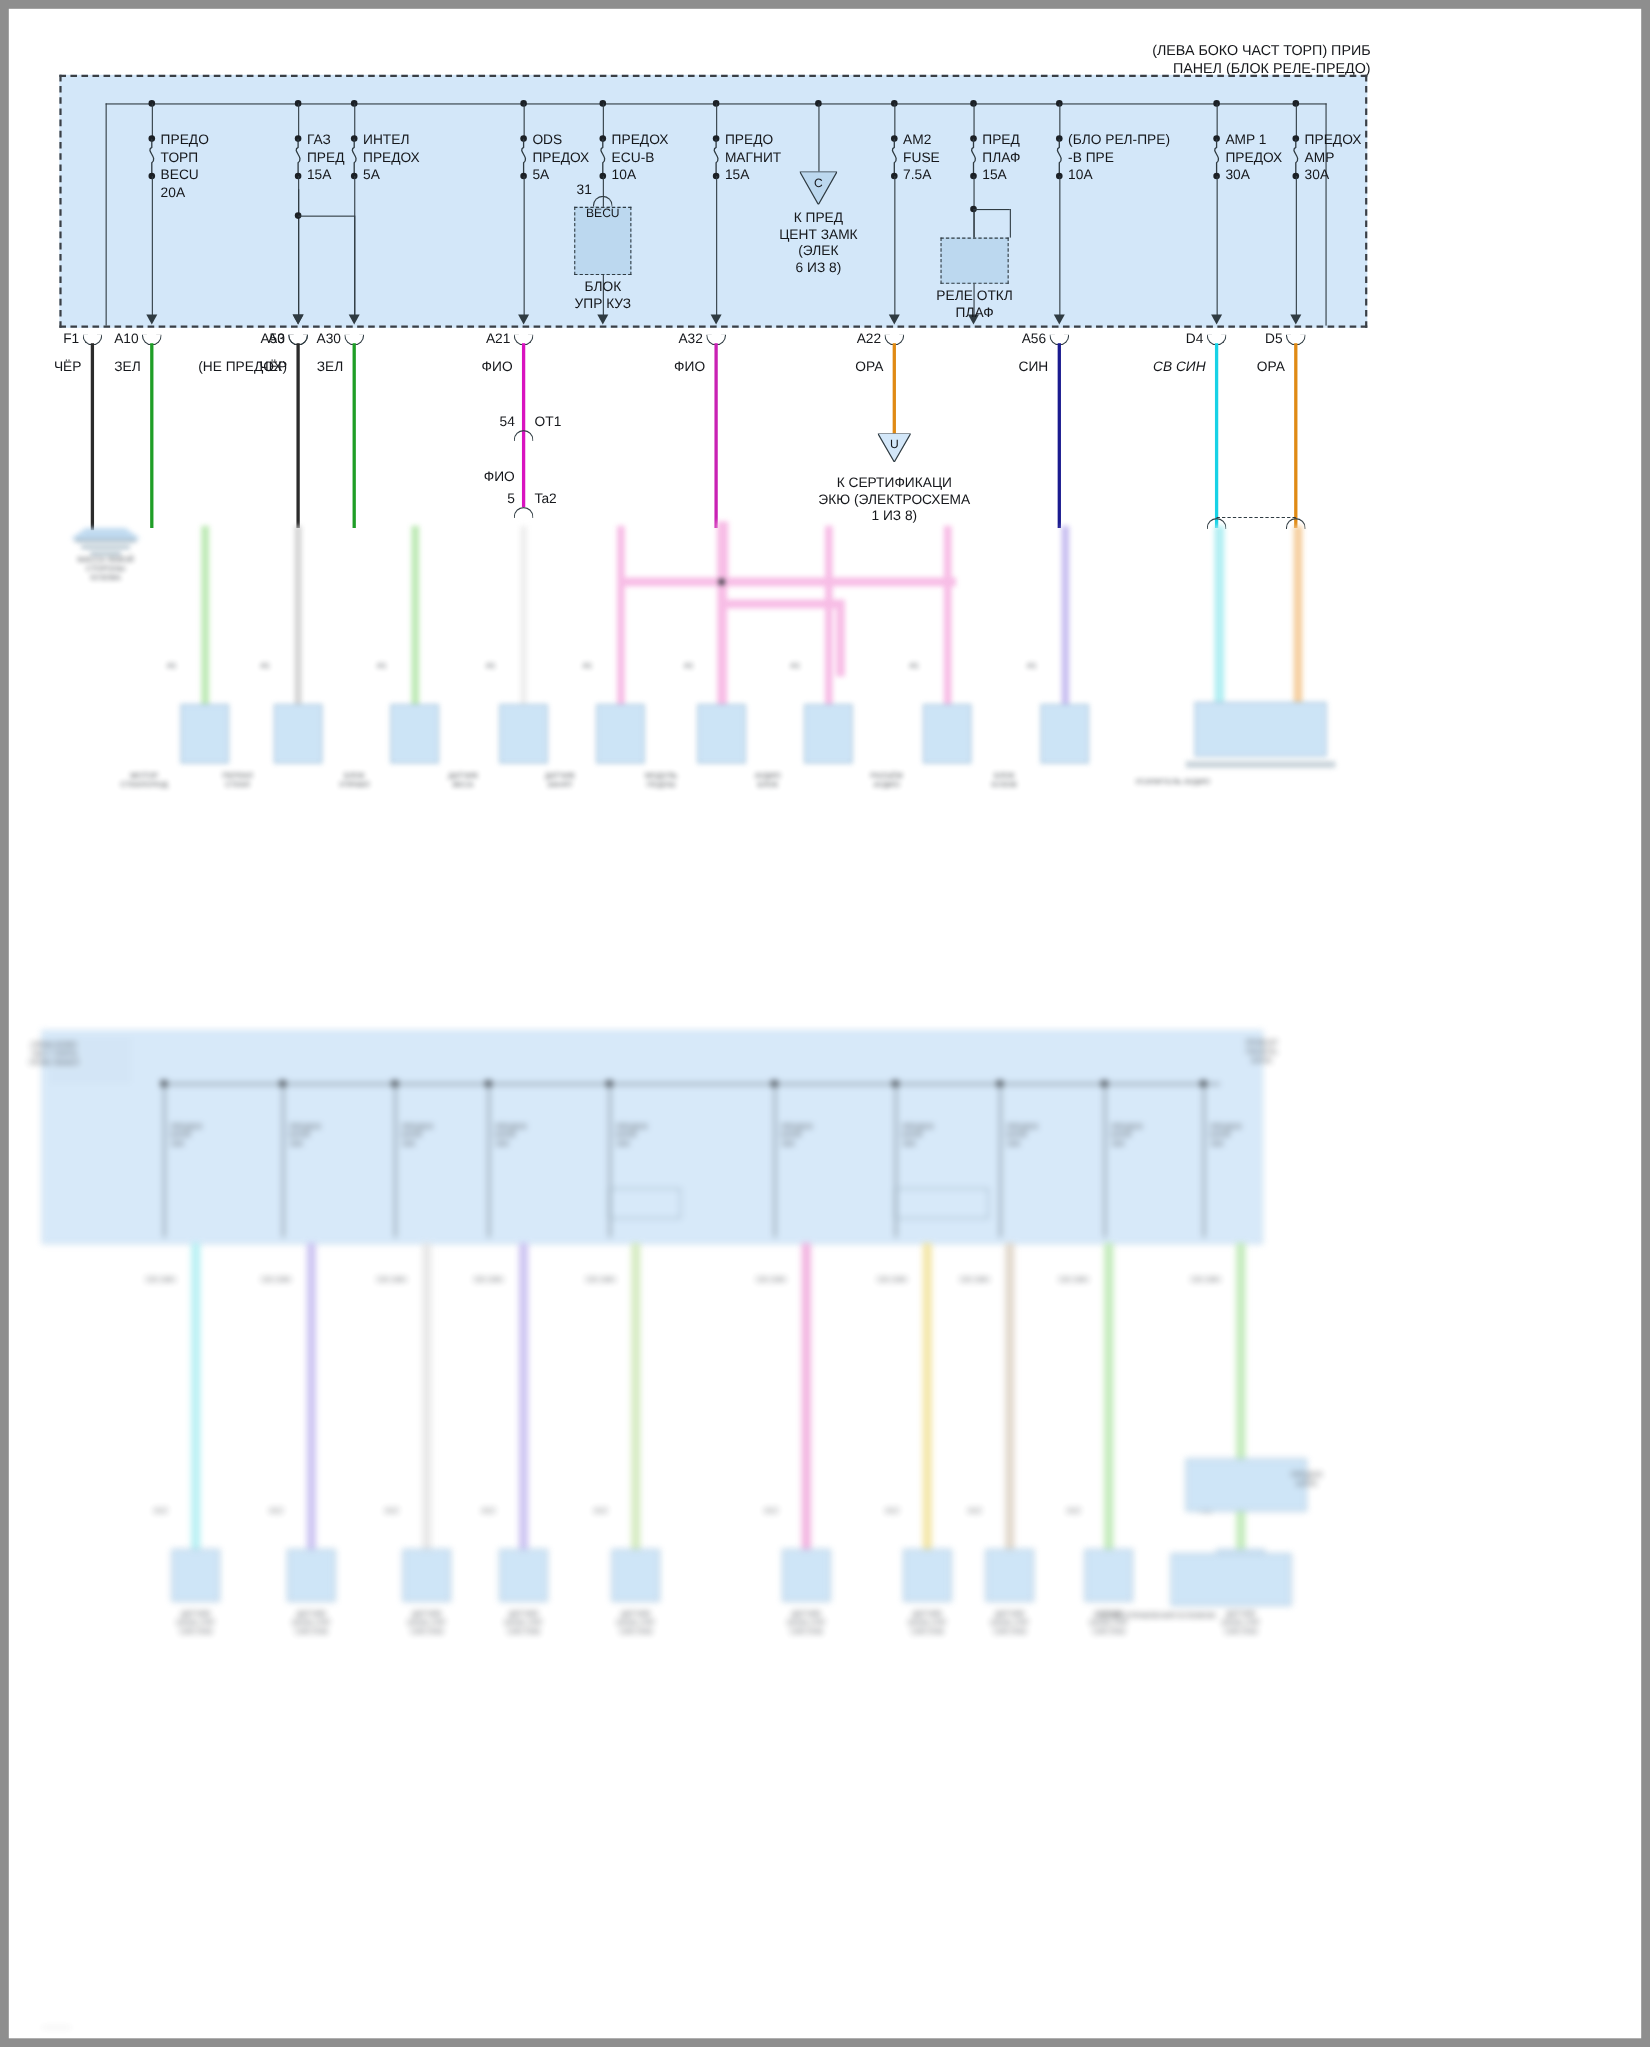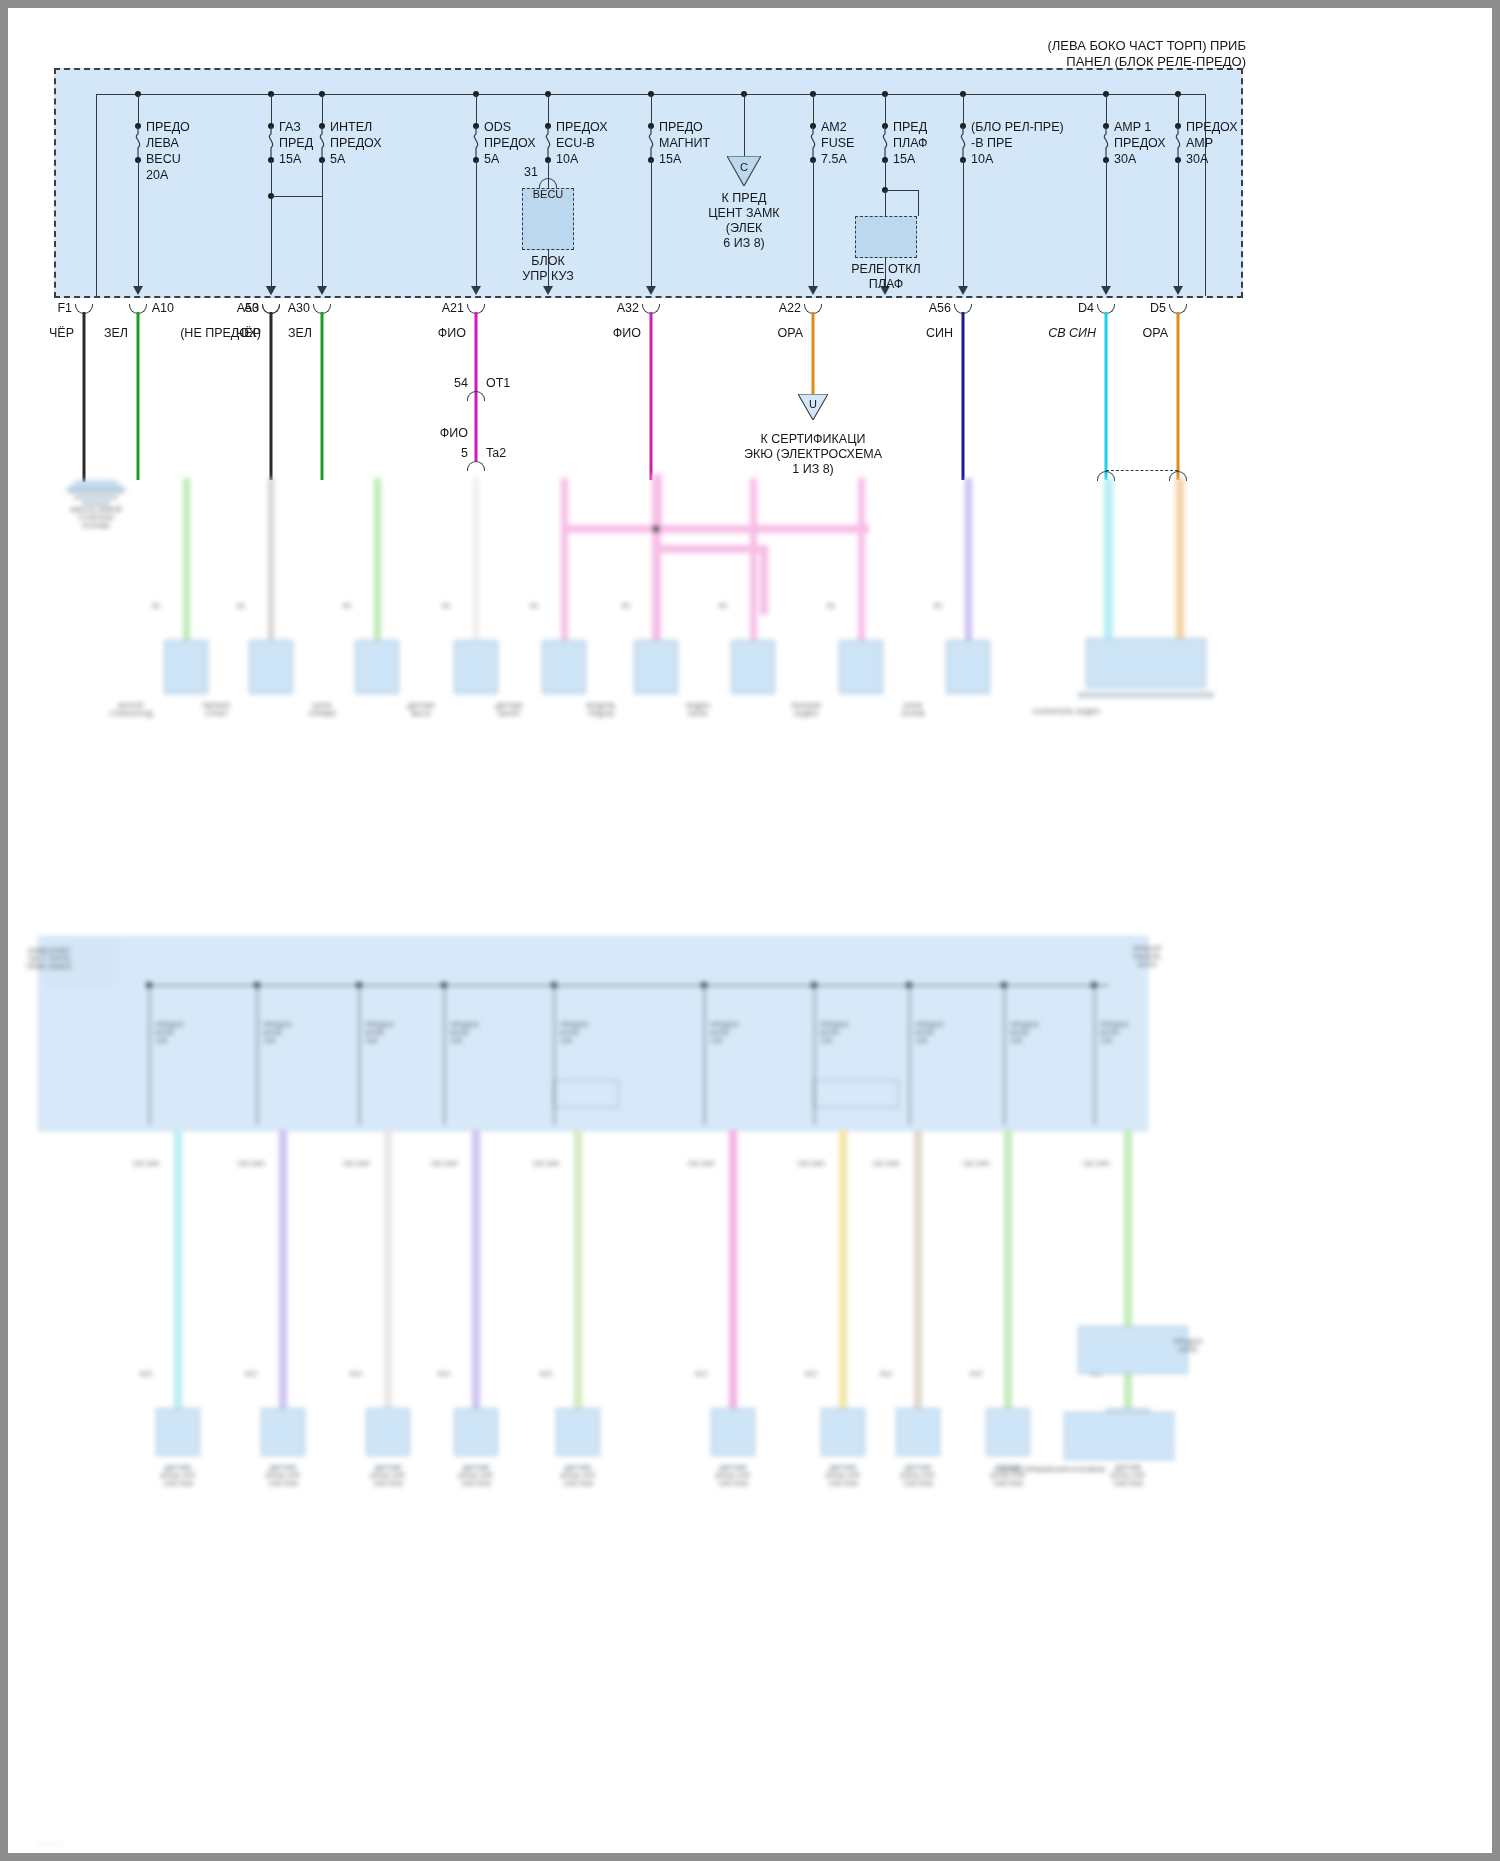--- a/index.html
+++ b/index.html
@@ -83,21 +83,21 @@
         <div class="dot" style="left:130px;top:86px;"></div>
         <div class="vline" style="left:130px;top:86px;height:32px;"></div>
         <div class="dot" style="left:130px;top:118px;"></div>
         <svg width="16" height="34" style="position:absolute;left:122px;top:118px;">
           <path d="M8,0 L8,8 C2,11 14,17 8,22 L8,34" fill="none" stroke="#2f3b42" stroke-width="1.2"></path>
         </svg>
         <div class="dot" style="left:130px;top:152px;"></div>
         <div class="vline" style="left:130px;top:152px;height:128px;"></div>
         <div class="arrow" style="left:130px;top:278px;"></div>
         <div class="txt" style="left:138px;top:112px;">ПРЕДО</div>
-        <div class="txt" style="left:138px;top:128px;">ЛЕВА</div>
+        <div class="txt" style="left:138px;top:128px;">ТОРП</div>
         <div class="txt" style="left:138px;top:144px;">BECU</div>
         <div class="txt" style="left:138px;top:160px;">20A</div>
       </div>
       <div style="position:absolute;left:0;top:0;">
         <div class="dot" style="left:263px;top:86px;"></div>
         <div class="vline" style="left:263px;top:86px;height:32px;"></div>
         <div class="dot" style="left:263px;top:118px;"></div>
         <svg width="16" height="34" style="position:absolute;left:255px;top:118px;">
           <path d="M8,0 L8,8 C2,11 14,17 8,22 L8,34" fill="none" stroke="#2f3b42" stroke-width="1.2"></path>
         </svg>
@@ -242,21 +242,21 @@
         <div class="txt r" style="left:66px;top:318px;">ЧЁР</div>
         <div class="wire" style="left: 76px; top: 304px; height: 170px; background: rgb(43, 43, 43);"></div>
       </div>
       <div style="position:absolute;left:0;top:0;">
         <div class="cup" style="left:263px;top:296px;"></div>
         <div class="txt r" style="left:251px;top:293px;">A50</div>
         <div class="txt r" style="left:253px;top:318px;">(НЕ ПРЕДОХ)</div>
       </div>
       <div style="position:absolute;left:0;top:0;">
         <div class="cup" style="left:130px;top:296px;"></div>
-        <div class="txt r" style="left:118px;top:293px;margin-left:48px;">A10</div>
+        <div class="txt r" style="left:118px;top:293px;">A10</div>
         <div class="txt r" style="left:120px;top:318px;">ЗЕЛ</div>
         <div class="wire" style="left:130px;top:304px;height:168px;background:#1f9e27;"></div>
       </div>
       <div style="position:absolute;left:0;top:0;">
         <div class="cup" style="left:263px;top:296px;"></div>
         <div class="txt r" style="left:251px;top:293px;">A3</div>
         <div class="txt r" style="left:253px;top:318px;">ЧЁР</div>
         <div class="wire" style="left:263px;top:304px;height:168px;background:#2b2b2b;"></div>
       </div>
       <div style="position:absolute;left:0;top:0;">

